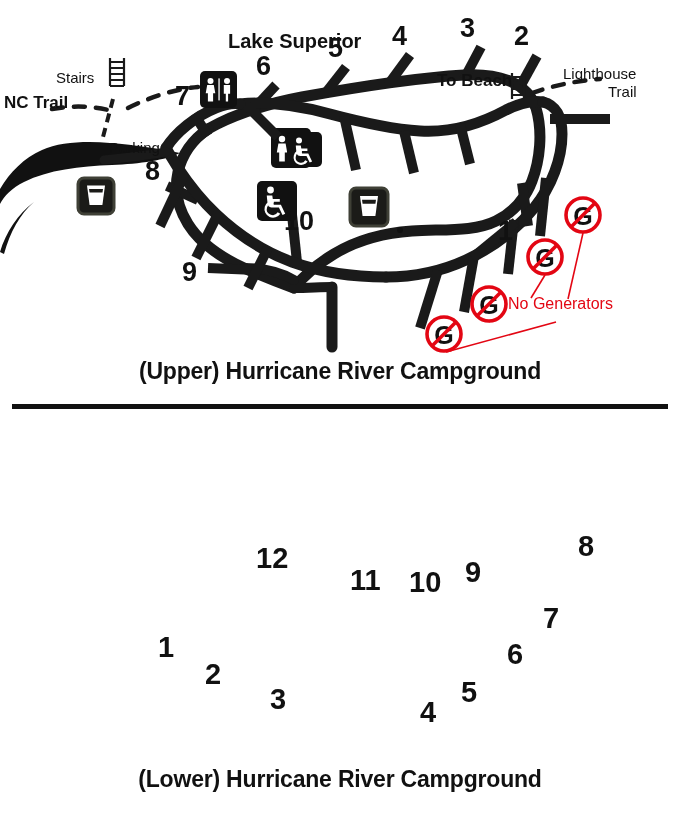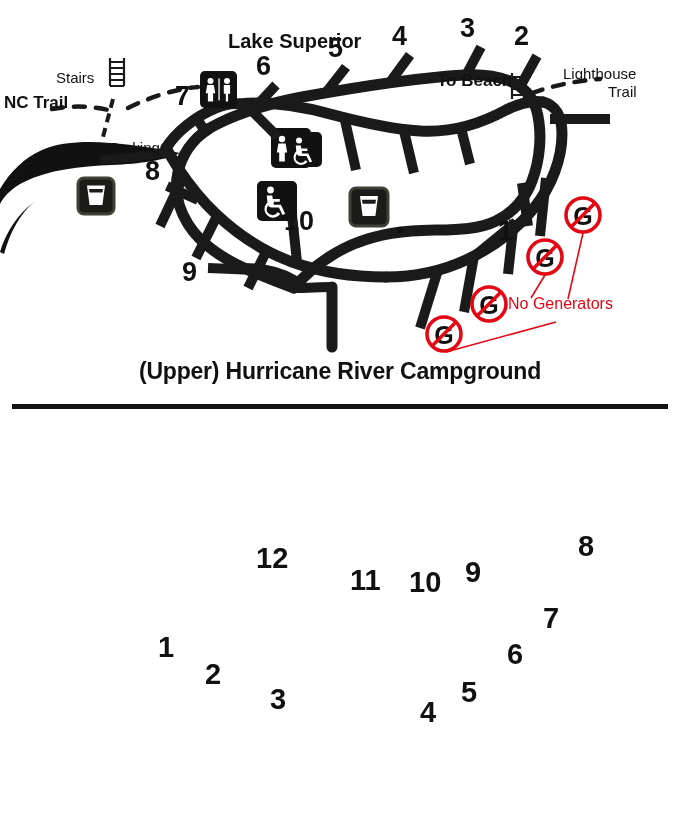--- a/index.html
+++ b/index.html
@@ -312,20 +312,21 @@
       <text class="nogen-text" x="508" y="717" fill="#e30613">No Generators</text>
 
       <text class="maplabel" x="4" y="516">NC Trail</text>
       <text class="maplabel-sm" x="56" y="491">Stairs</text>
       <text class="maplabel-sm" x="109" y="561">Parking</text>
       <text class="maplabel" x="437" y="494">To Beach</text>
       <text class="maplabel-sm" x="563" y="487">Lighthouse</text>
       <text class="maplabel-sm" x="608" y="505">Trail</text>
     </svg>
 
+    <div class="panel-title" id="lower-title" style="top:358px;">(Lower) Hurricane River Campground</div>
   </div>
 
   <svg id="num-layer" width="680" height="816" viewBox="0 0 680 816" style="position:absolute; left:0; top:0; pointer-events:none;">
       <text x="498" y="240" class="num">1</text>
       <text x="514" y="45" class="num">2</text>
       <text x="460" y="37" class="num">3</text>
       <text x="392" y="45" class="num">4</text>
       <text x="328" y="57" class="num">5</text>
       <text x="256" y="75" class="num">6</text>
       <text x="175" y="105" class="num">7</text>

